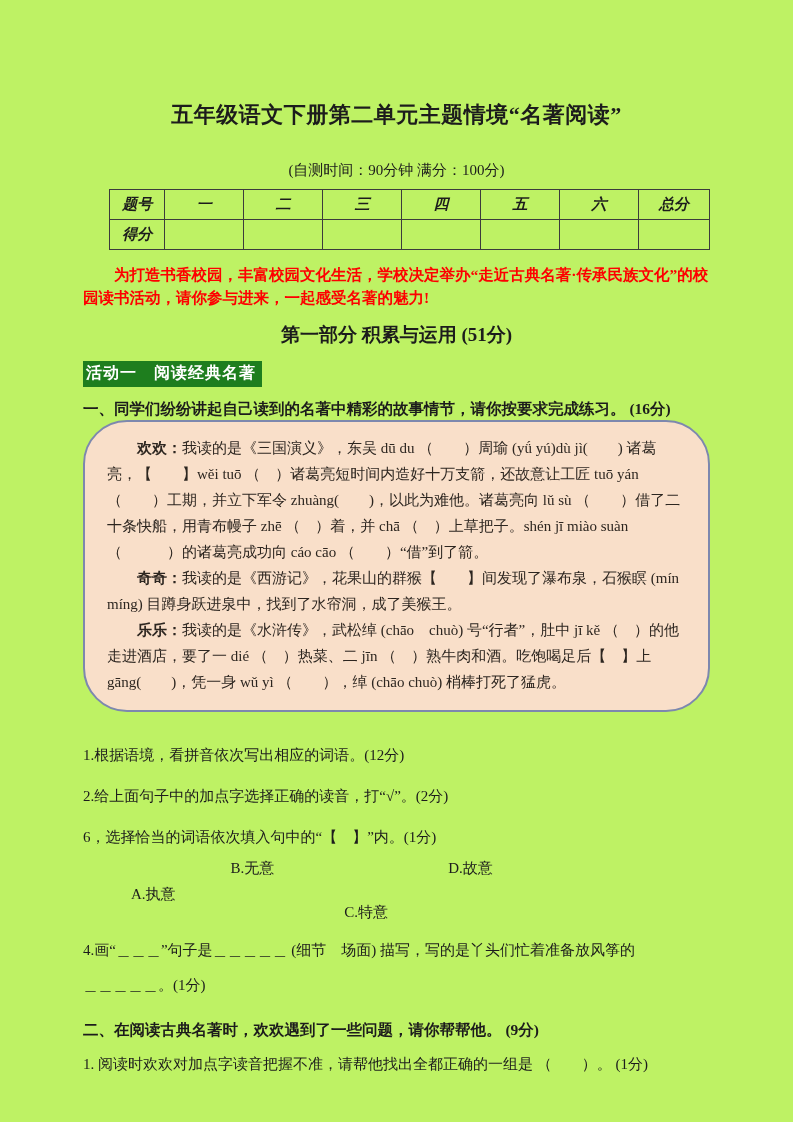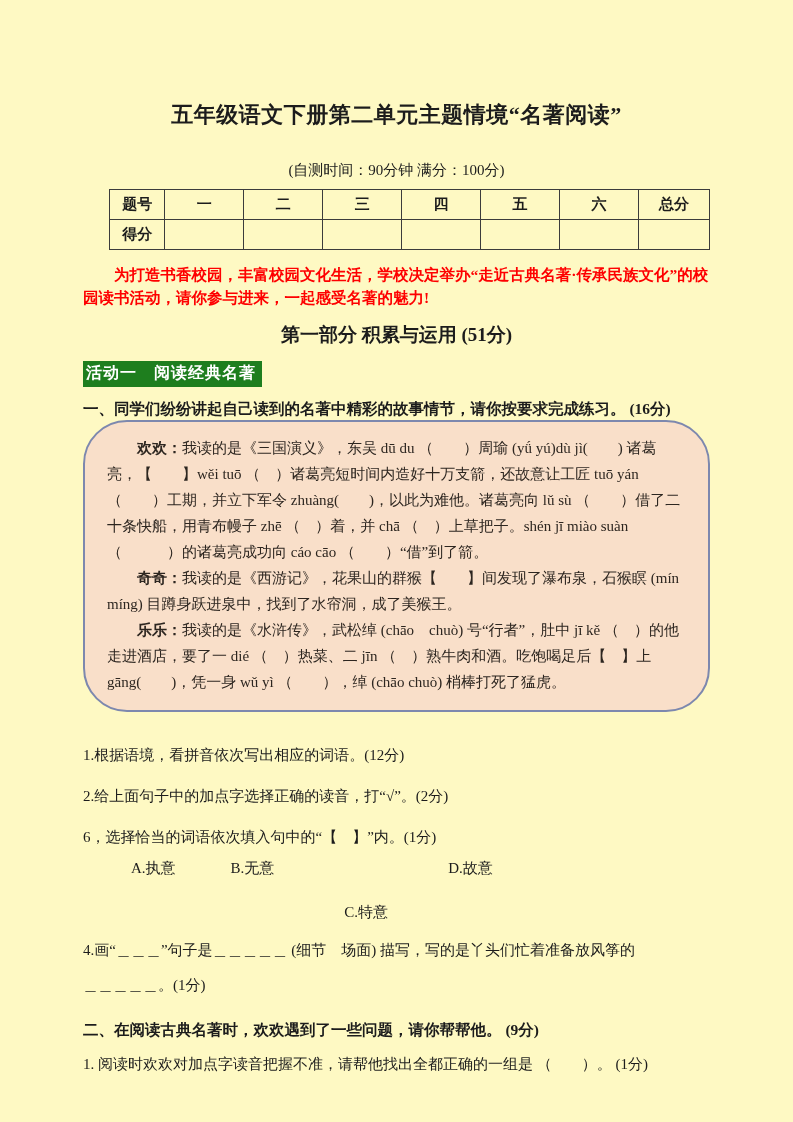--- a/index.html
+++ b/index.html
@@ -1,27 +1,27 @@
 <!DOCTYPE html>
 <html><head>
 <meta charset="utf-8">
 <style>
   html,body { margin:0; padding:0; background:#e8e8e8; }
   .page {
-    width:793px; height:1122px; margin:0 auto; background:#fef9c3;
+    width:793px; height:1122px; margin:0 auto; background:#bef264;
     box-sizing:border-box; padding:100px 83px 0 83px; position:relative;
     overflow:hidden; font-family:"Liberation Serif","DejaVu Serif",serif;
     color:#1c1c1c;
   }
   .title { text-align:center; font-size:22px; font-weight:bold; letter-spacing:0.5px; margin:0; }
   .subtitle { text-align:center; font-size:15px; margin-top:31px; }
   .score-table { border-collapse:collapse; table-layout:fixed; margin:9px 0 0 26px; }
   .score-table td {
     border:1.6px solid #3c3c3c; height:29px; text-align:center;
-    font-size:15px; font-weight:bold; padding:0;
+    font-size:15px; font-weight:bold; padding:0;font-style:italic;
   }
   .score-table td.c0 { width:55px; }
   .score-table td.cn { width:79px; }
   .score-table td.cl { width:71px; }
   .notice {
     color:#fe0000; font-weight:bold; font-size:15.5px; line-height:23px;
     text-indent:2em; margin:13px 0 0 0;
   }
   .part-heading { text-align:center; font-size:19px; font-weight:bold; margin-top:13px; }
   .activity-label {
@@ -35,21 +35,21 @@
     color:#2d2620;
   }
   .story-box p { margin:0; text-indent:2em; }
   .story-box .speaker { font-weight:bold; }
   .underlined { text-decoration:underline; text-underline-offset:5px; }
   .question { font-size:15px; margin:0; line-height:20px; }
   .q-first { margin-top:33px; }
   .q-gap { margin-top:21px; }
   .options { display:flex; padding-left:48px; margin-top:12px; font-size:15px; }
   .options span { display:inline-block; }
-  .options .o1 { margin-left:0; }
+  .options .o1 { margin-left:0;margin-top:26px; }
   .options .o2 { margin-left:55px; }
   .options .o3 { margin-left:70px;margin-top:44px; }
   .options .o4 { margin-left:60px; }
   .q4 { margin-top:11px; line-height:35px; }
   .q4b { line-height:35px; }
   .sec2-heading { font-weight:bold; font-size:15.5px; margin:16px 0 0 0; line-height:22px; }
   .sec2-item { margin-top:13px; }
 </style>
 </head>
 <body>

